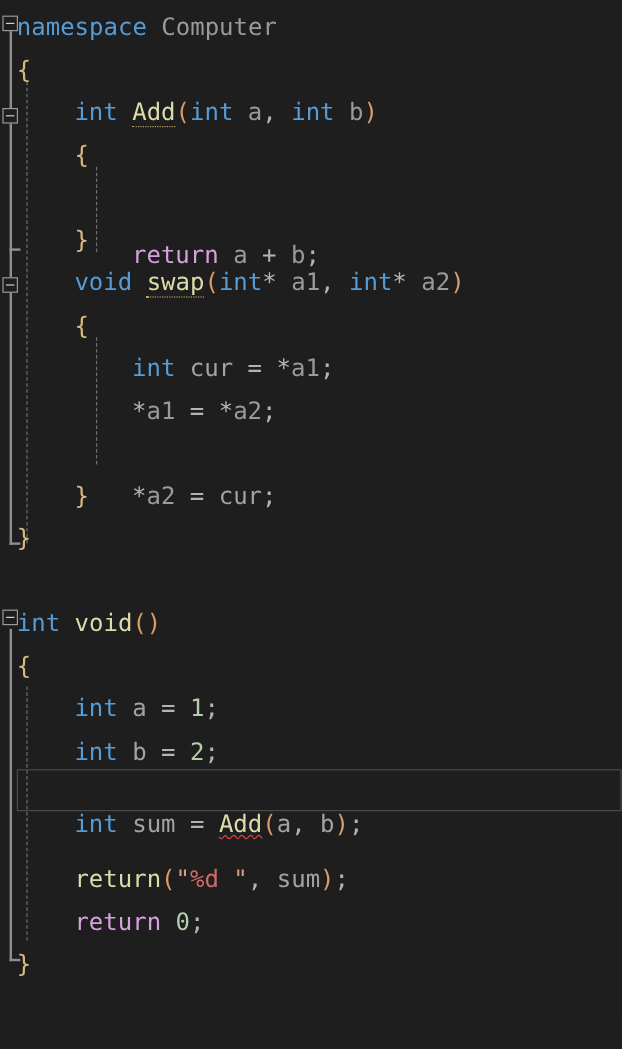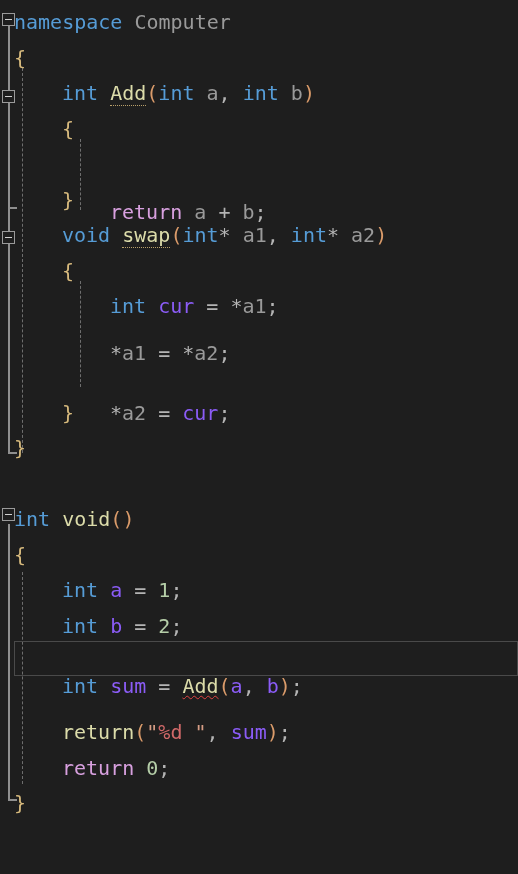--- a/index.html
+++ b/index.html
@@ -36,21 +36,21 @@
   
   .line{
     position:absolute;left:0;right:0;height:35.5px;
     white-space:pre;padding-left:0;text-decoration:underline;
   }
   .code{position:absolute;left:0;top:0;white-space:pre;}
   
   .kw   {color:#569cd6;}            
   .ctl  {color:#d8a0df;}            
   .fn   {color:#dcdcaa;}            
-  .var  {color:#8b5cf6;text-align:center;}            
+  .var  {color:#a3a3a3;text-align:center;}            
   .param{color:#9a9a9a;}            
   .num  {color:#b5cea8;}            
   .str  {color:#d69d85;}            
   .fmt  {color:#d16969;}            
   .op   {color:#b4b4b4;}
   .br1  {color:#da9b6a;}            
   .br2  {color:#d7ba7d;}            
   .sq   {                            
     text-decoration:underline wavy #e04343;
     text-decoration-thickness:1px;
@@ -88,21 +88,21 @@
   <div id="lines">
       <div class="line" style="top: 5px;"><span class="code" style="left: 14px;"><span class="kw">namespace</span><span class="op"> </span><span class="param">Computer</span></span></div>
       <div class="line" style="top: 40.5px;"><span class="code" style="left: 14px;"><span class="br2">{</span></span></div>
       <div class="line" style="top: 76px;"><span class="code" style="left: 62px;"><span class="kw">int</span><span class="op"> </span><span class="fn dotted">Add</span><span class="br1">(</span><span class="kw">int</span><span class="op"> </span><span class="param">a</span><span class="op">, </span><span class="kw">int</span><span class="op"> </span><span class="param">b</span><span class="br1">)</span></span></div>
       <div class="line" style="top: 111.5px;"><span class="code" style="left: 62px;"><span class="br2">{</span></span></div>
       <div class="line" style="top: 147px; margin-top: 48px;"><span class="code" style="left: 110px;"><span class="ctl">return</span><span class="op"> </span><span class="param">a</span><span class="op"> + </span><span class="param">b</span><span class="op">;</span></span></div>
       <div class="line" style="top: 182.5px;"><span class="code" style="left: 62px;"><span class="br2">}</span></span></div>
       <div class="line" style="top: 218px;"><span class="code" style="left: 62px;"><span class="kw">void</span><span class="op"> </span><span class="fn dotted">swap</span><span class="br1">(</span><span class="kw">int</span><span class="op">*</span><span class="op"> </span><span class="param">a1</span><span class="op">, </span><span class="kw">int</span><span class="op">*</span><span class="op"> </span><span class="param">a2</span><span class="br1">)</span></span></div>
       <div class="line" style="top: 253.5px;"><span class="code" style="left: 62px;"><span class="br2">{</span></span></div>
       <div class="line" style="top: 289px;"><span class="code" style="left: 110px;"><span class="kw">int</span><span class="op"> </span><span class="var">cur</span><span class="op"> = </span><span class="op">*</span><span class="param">a1</span><span class="op">;</span></span></div>
-      <div class="line" style="top: 324.5px;"><span class="code" style="left: 110px; margin-top: 11px;"><span class="op">*</span><span class="param">a1</span><span class="op"> = </span><span class="op">*</span><span class="param">a2</span><span class="op">;</span></span></div>
+      <div class="line" style="top: 324.5px;"><span class="code" style="left: 110px;"><span class="op">*</span><span class="param">a1</span><span class="op"> = </span><span class="op">*</span><span class="param">a2</span><span class="op">;</span></span></div>
       <div class="line" style="top: 360px;"><span class="code" style="left: 110px; margin-top: 36px;"><span class="op">*</span><span class="param">a2</span><span class="op"> = </span><span class="var">cur</span><span class="op">;</span></span></div>
       <div class="line" style="top: 395.5px;"><span class="code" style="left: 62px;"><span class="br2">}</span></span></div>
       <div class="line" style="top: 431px;"><span class="code" style="left: 14px;"><span class="br2">}</span></span></div>
       <div class="line" style="top: 466.5px;"><span class="code" style="left: 14px;"></span></div>
       <div class="line" style="top: 502px;"><span class="code" style="left: 14px;"><span class="kw">int</span><span class="op"> </span><span class="fn">void</span><span class="br1">(</span><span class="br1">)</span></span></div>
       <div class="line" style="top: 537.5px;"><span class="code" style="left: 14px;"><span class="br2">{</span></span></div>
       <div class="line" style="top: 573px;"><span class="code" style="left: 62px;"><span class="kw">int</span><span class="op"> </span><span class="var">a</span><span class="op"> = </span><span class="num">1</span><span class="op">;</span></span></div>
       <div class="line" style="top: 608.5px;"><span class="code" style="left: 62px;"><span class="kw">int</span><span class="op"> </span><span class="var">b</span><span class="op"> = </span><span class="num">2</span><span class="op">;</span></span></div>
       <div class="line" style="top: 644px; margin-top: 25px;"><span class="code" style="left: 62px;"><span class="kw">int</span><span class="op"> </span><span class="var">sum</span><span class="op"> = </span><span class="fn sq">Add</span><span class="br1">(</span><span class="var">a</span><span class="op">, </span><span class="var">b</span><span class="br1">)</span><span class="op">;</span></span></div>
       <div class="line" style="top: 679.5px;"><span class="code" style="left: 62px;"></span></div>

